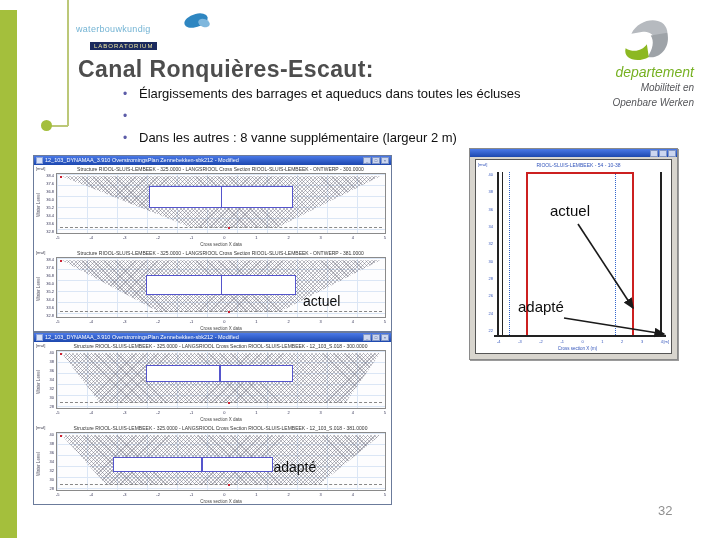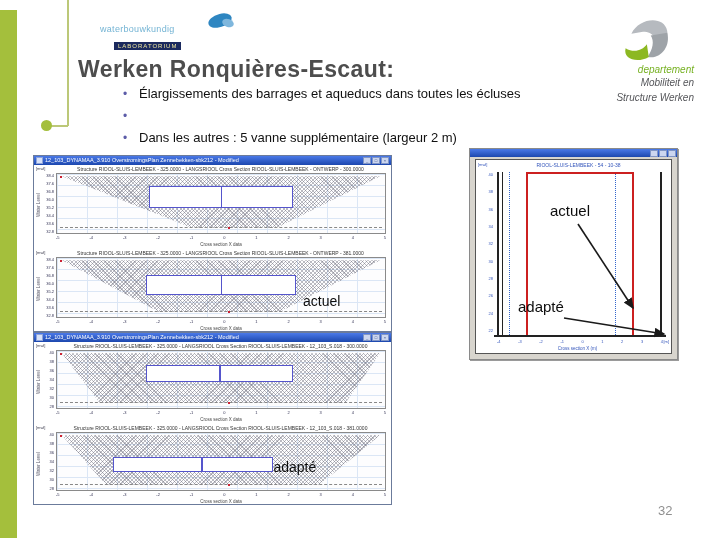--- a/index.html
+++ b/index.html
@@ -6,41 +6,41 @@
   body{width:720px;height:540px;position:relative;background:#ffffff;
        font-family:"Liberation Sans", sans-serif;overflow:hidden;}
 
   
   .green-bar{position:absolute;left:0;top:10px;width:17px;height:528px;background:#a4bf3c;}
   .vline{position:absolute;left:67px;top:0;width:2px;height:126px;background:#bcc878;}
   .hline{position:absolute;left:47px;top:125px;width:21px;height:2px;background:#bcc878;}
   .gdot{position:absolute;left:41px;top:120px;width:11px;height:11px;border-radius:50%;background:#a4bf3c;}
 
   
-  .logo-left{position:absolute;left:76px;top:24px;width:110px;margin-left:24px;}
+  .logo-left{position:absolute;left:76px;top:24px;width:110px;}
   .logo-left .l1{font-size:9px;color:#74b4d4;letter-spacing:.3px;}
   .logo-left .l2{display:inline-block;background:#1b2a5e;color:#f0e9a0;font-size:6px;
                  padding:1px 4px;letter-spacing:1px;margin-left:14px;}
   .blob1{position:absolute;left:108px;top:-10px;width:24px;height:13px;background:#2e86c1;
          border-radius:60% 50% 55% 45%;transform:rotate(-14deg);}
   .blob2{position:absolute;left:122px;top:-5px;width:12px;height:8px;background:#7fb7dd;
          border-radius:50%;transform:rotate(20deg);}
 
   
   .title{position:absolute;left:78px;top:56px;font-size:23px;font-weight:800;
          color:#4d4d4d;letter-spacing:.4px;}
   .bullets{position:absolute;left:123px;top:86px;width:440px;}
   .bullet-row{display:flex;align-items:flex-start;margin-bottom:6px;}
   .bullet-dot{color:#5c5ca8;font-size:12px;width:16px;flex:0 0 16px;line-height:16px;}
   .bullet-text{font-size:13px;color:#111;line-height:16px;}
 
   
   .logo-right{position:absolute;right:26px;top:10px;width:180px;text-align:right;}
   .logo-right svg{position:absolute;right:22px;top:2px;}
-  .lr-dept{margin-top:54px;font-size:10px;color:#76b122;font-style:italic;}
+  .lr-dept{margin-top:54px;font-size:14px;color:#76b122;font-style:italic;}
   .lr-main{font-size:10px;color:#55565a;font-style:italic;line-height:15px;}
 
   .page-number{position:absolute;left:658px;top:503px;font-size:13px;color:#909090;}
 
   
   .win{position:absolute;left:33px;width:359px;background:#fff;border:1px solid #6b7b9b;box-sizing:border-box;}
   .win1{top:155px;height:177px;}
   .win2{top:332px;height:173px;}
   .titlebar{height:9px;background:linear-gradient(#4a79e8,#1c47ae);display:flex;align-items:center;padding:0 2px;}
   .tb-icon{width:5px;height:5px;background:#d8e2f8;border:1px solid #8fa4d8;margin-right:2px;flex:0 0 5px;}
@@ -132,35 +132,35 @@
 </div>
 
 <div class="logo-right">
   <svg width="58" height="54" viewBox="0 0 60 55">
     <path d="M18 22 C26 5 52 3 55 19 C57 29 49 38 40 36 C45 28 41 20 30 20 Z" fill="#b6babf"></path>
     <path d="M55 21 C59 35 48 49 35 46 C40 38 42 30 38 24 Z" fill="#9ea3a8"></path>
     <path d="M36 46 C24 53 9 48 12 37 C20 42 29 40 34 33 Z" fill="#8cb822"></path>
   </svg>
   <div class="lr-dept">departement</div>
   <div class="lr-main">Mobiliteit en</div>
-  <div class="lr-main">Structure Werken</div>
-</div>
-
-<div class="title">Werken Ronquières-Escaut:</div>
+  <div class="lr-main">Openbare Werken</div>
+</div>
+
+<div class="title">Canal Ronquières-Escaut:</div>
 <div class="bullets">
   <div class="bullet-row">
     <span class="bullet-dot">•</span>
     <span class="bullet-text">Élargissements des barrages et aqueducs dans toutes les écluses</span>
   </div>
   <div class="bullet-row">
     <span class="bullet-dot">•</span>
   </div>
   <div class="bullet-row">
     <span class="bullet-dot">•</span>
-    <span class="bullet-text">Dans les autres : 5 vanne supplémentaire (largeur 2 m)</span>
+    <span class="bullet-text">Dans les autres : 8 vanne supplémentaire (largeur 2 m)</span>
   </div>
 </div>
 
 <div class="win win1">
   <div class="titlebar">
     <span class="tb-icon"></span>
     <span class="tb-title">12_103_DYNAMAA_3.910 OverstromingsPlan Zennebekken-sbk212 - Modified</span>
     <span class="tb-btns">
         <span class="tb-btn">_</span>
         <span class="tb-btn">□</span>

